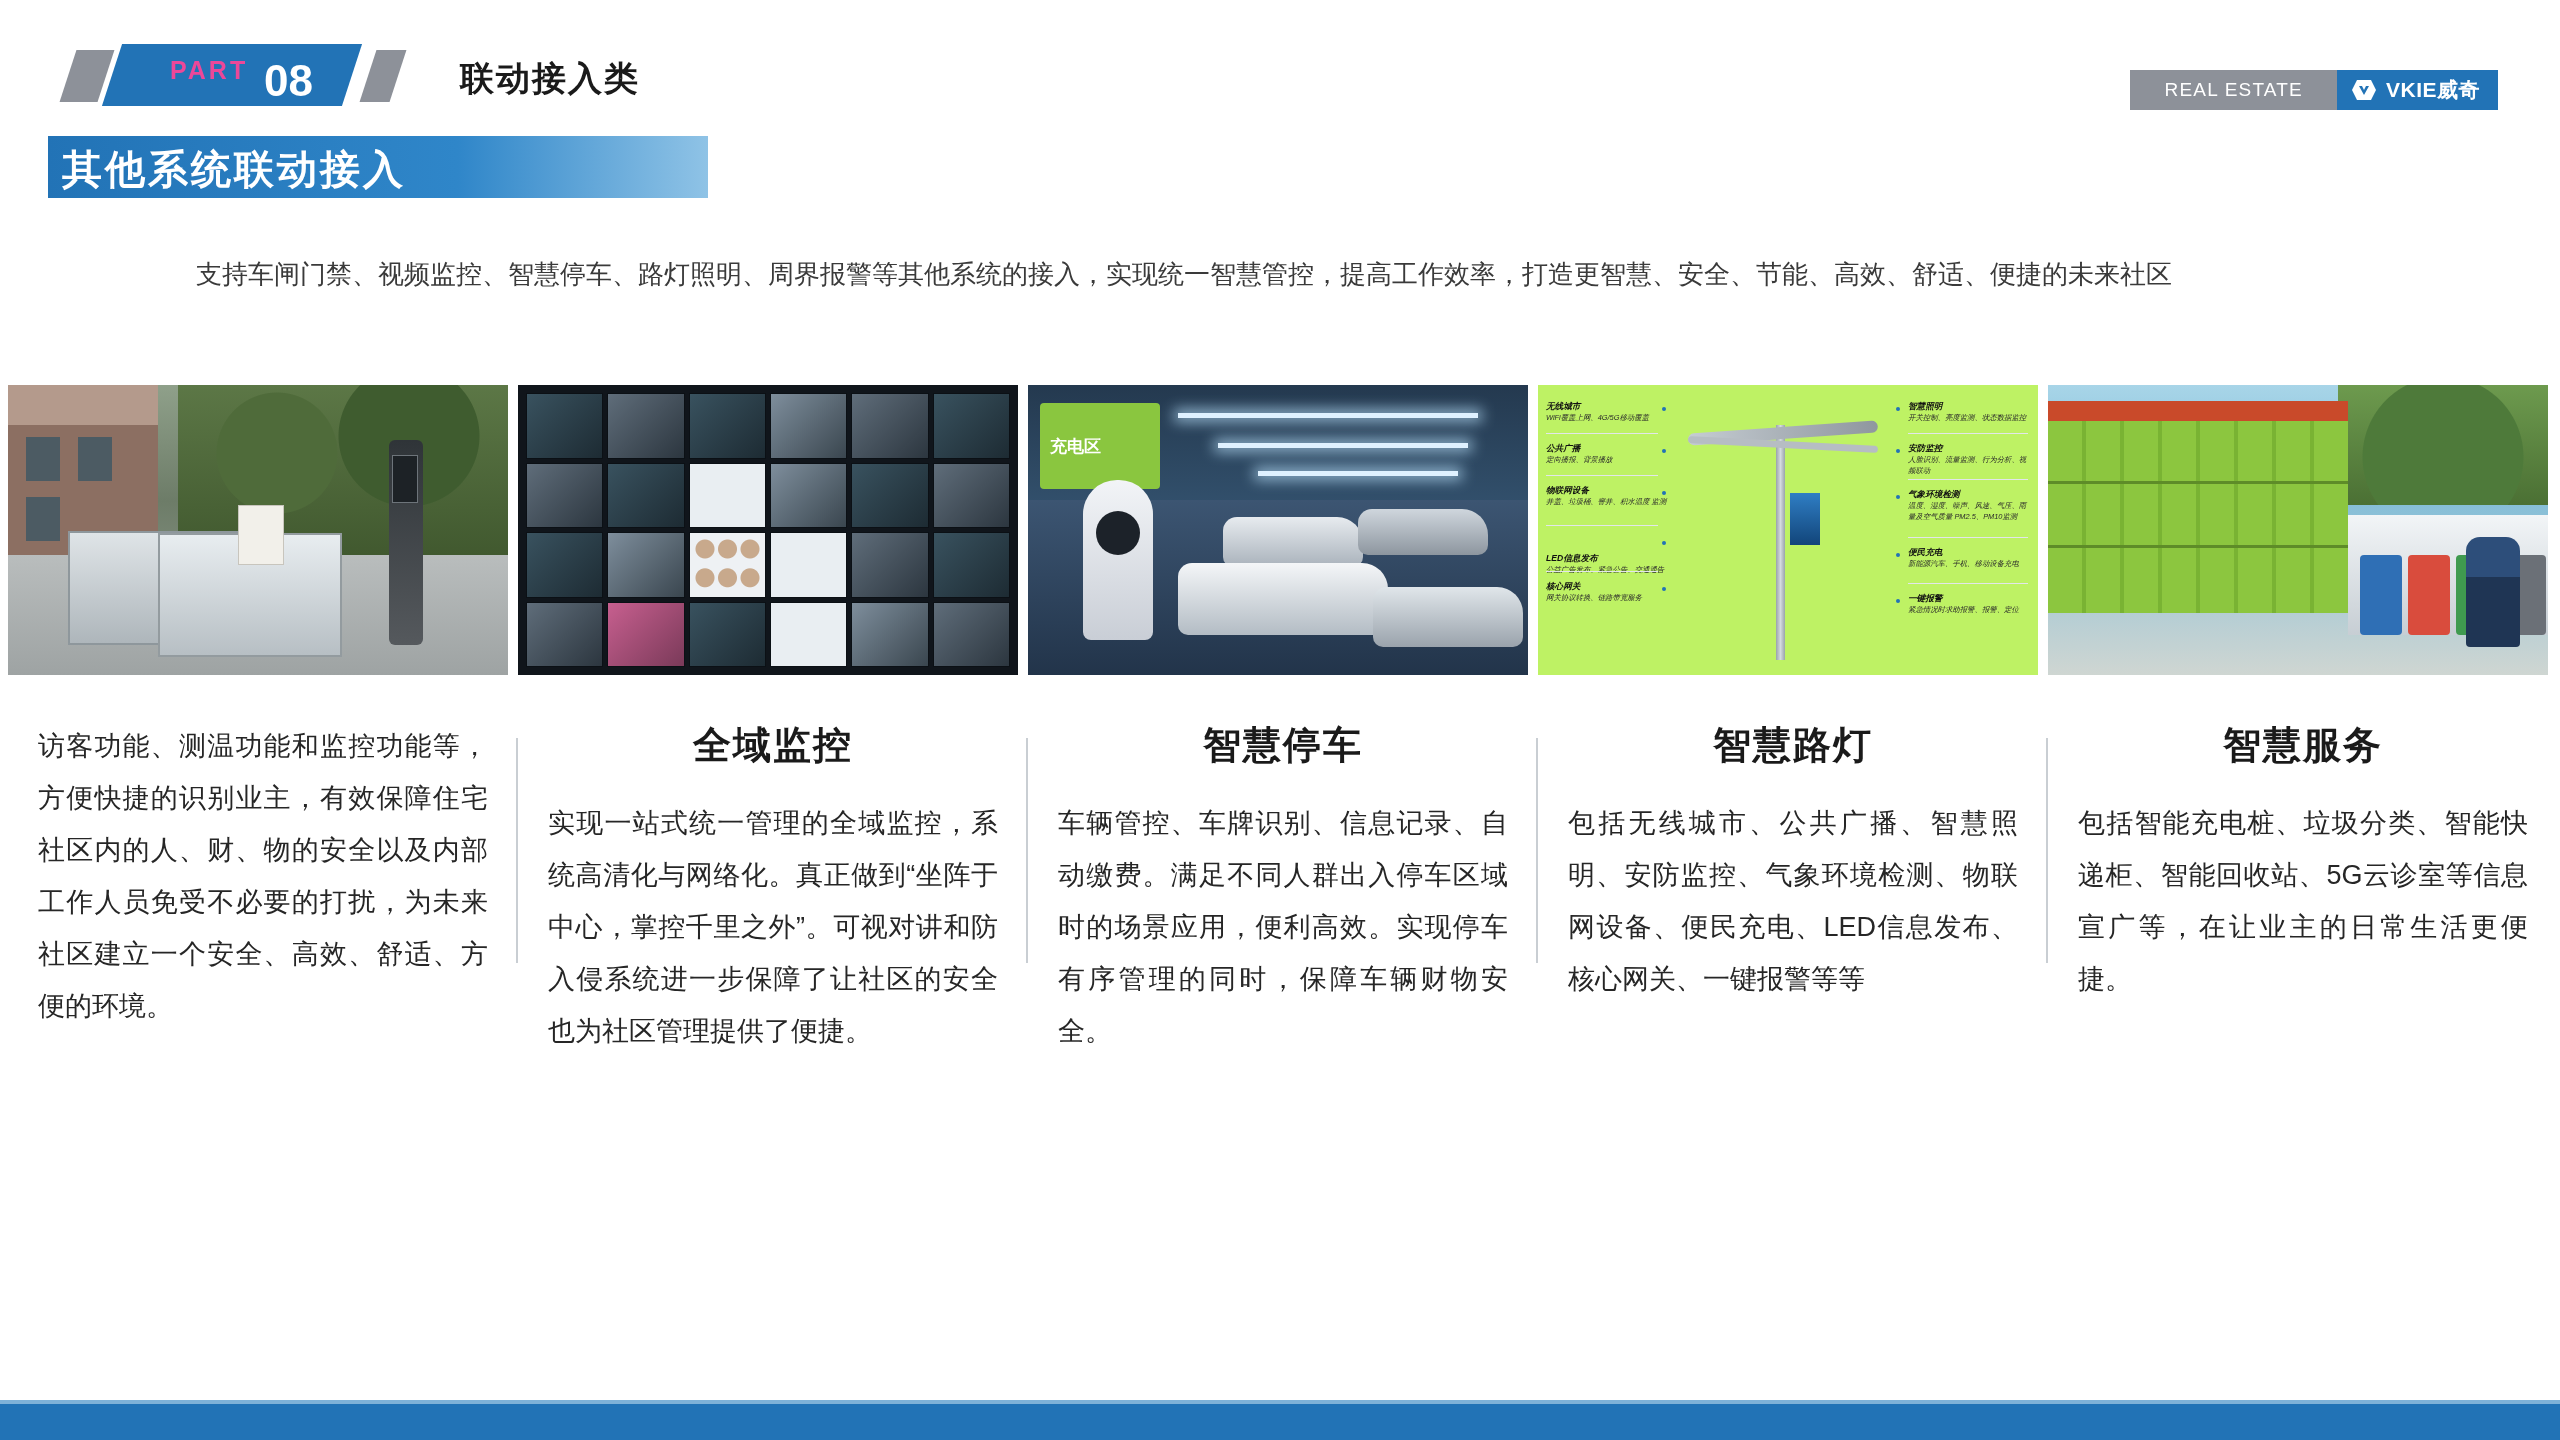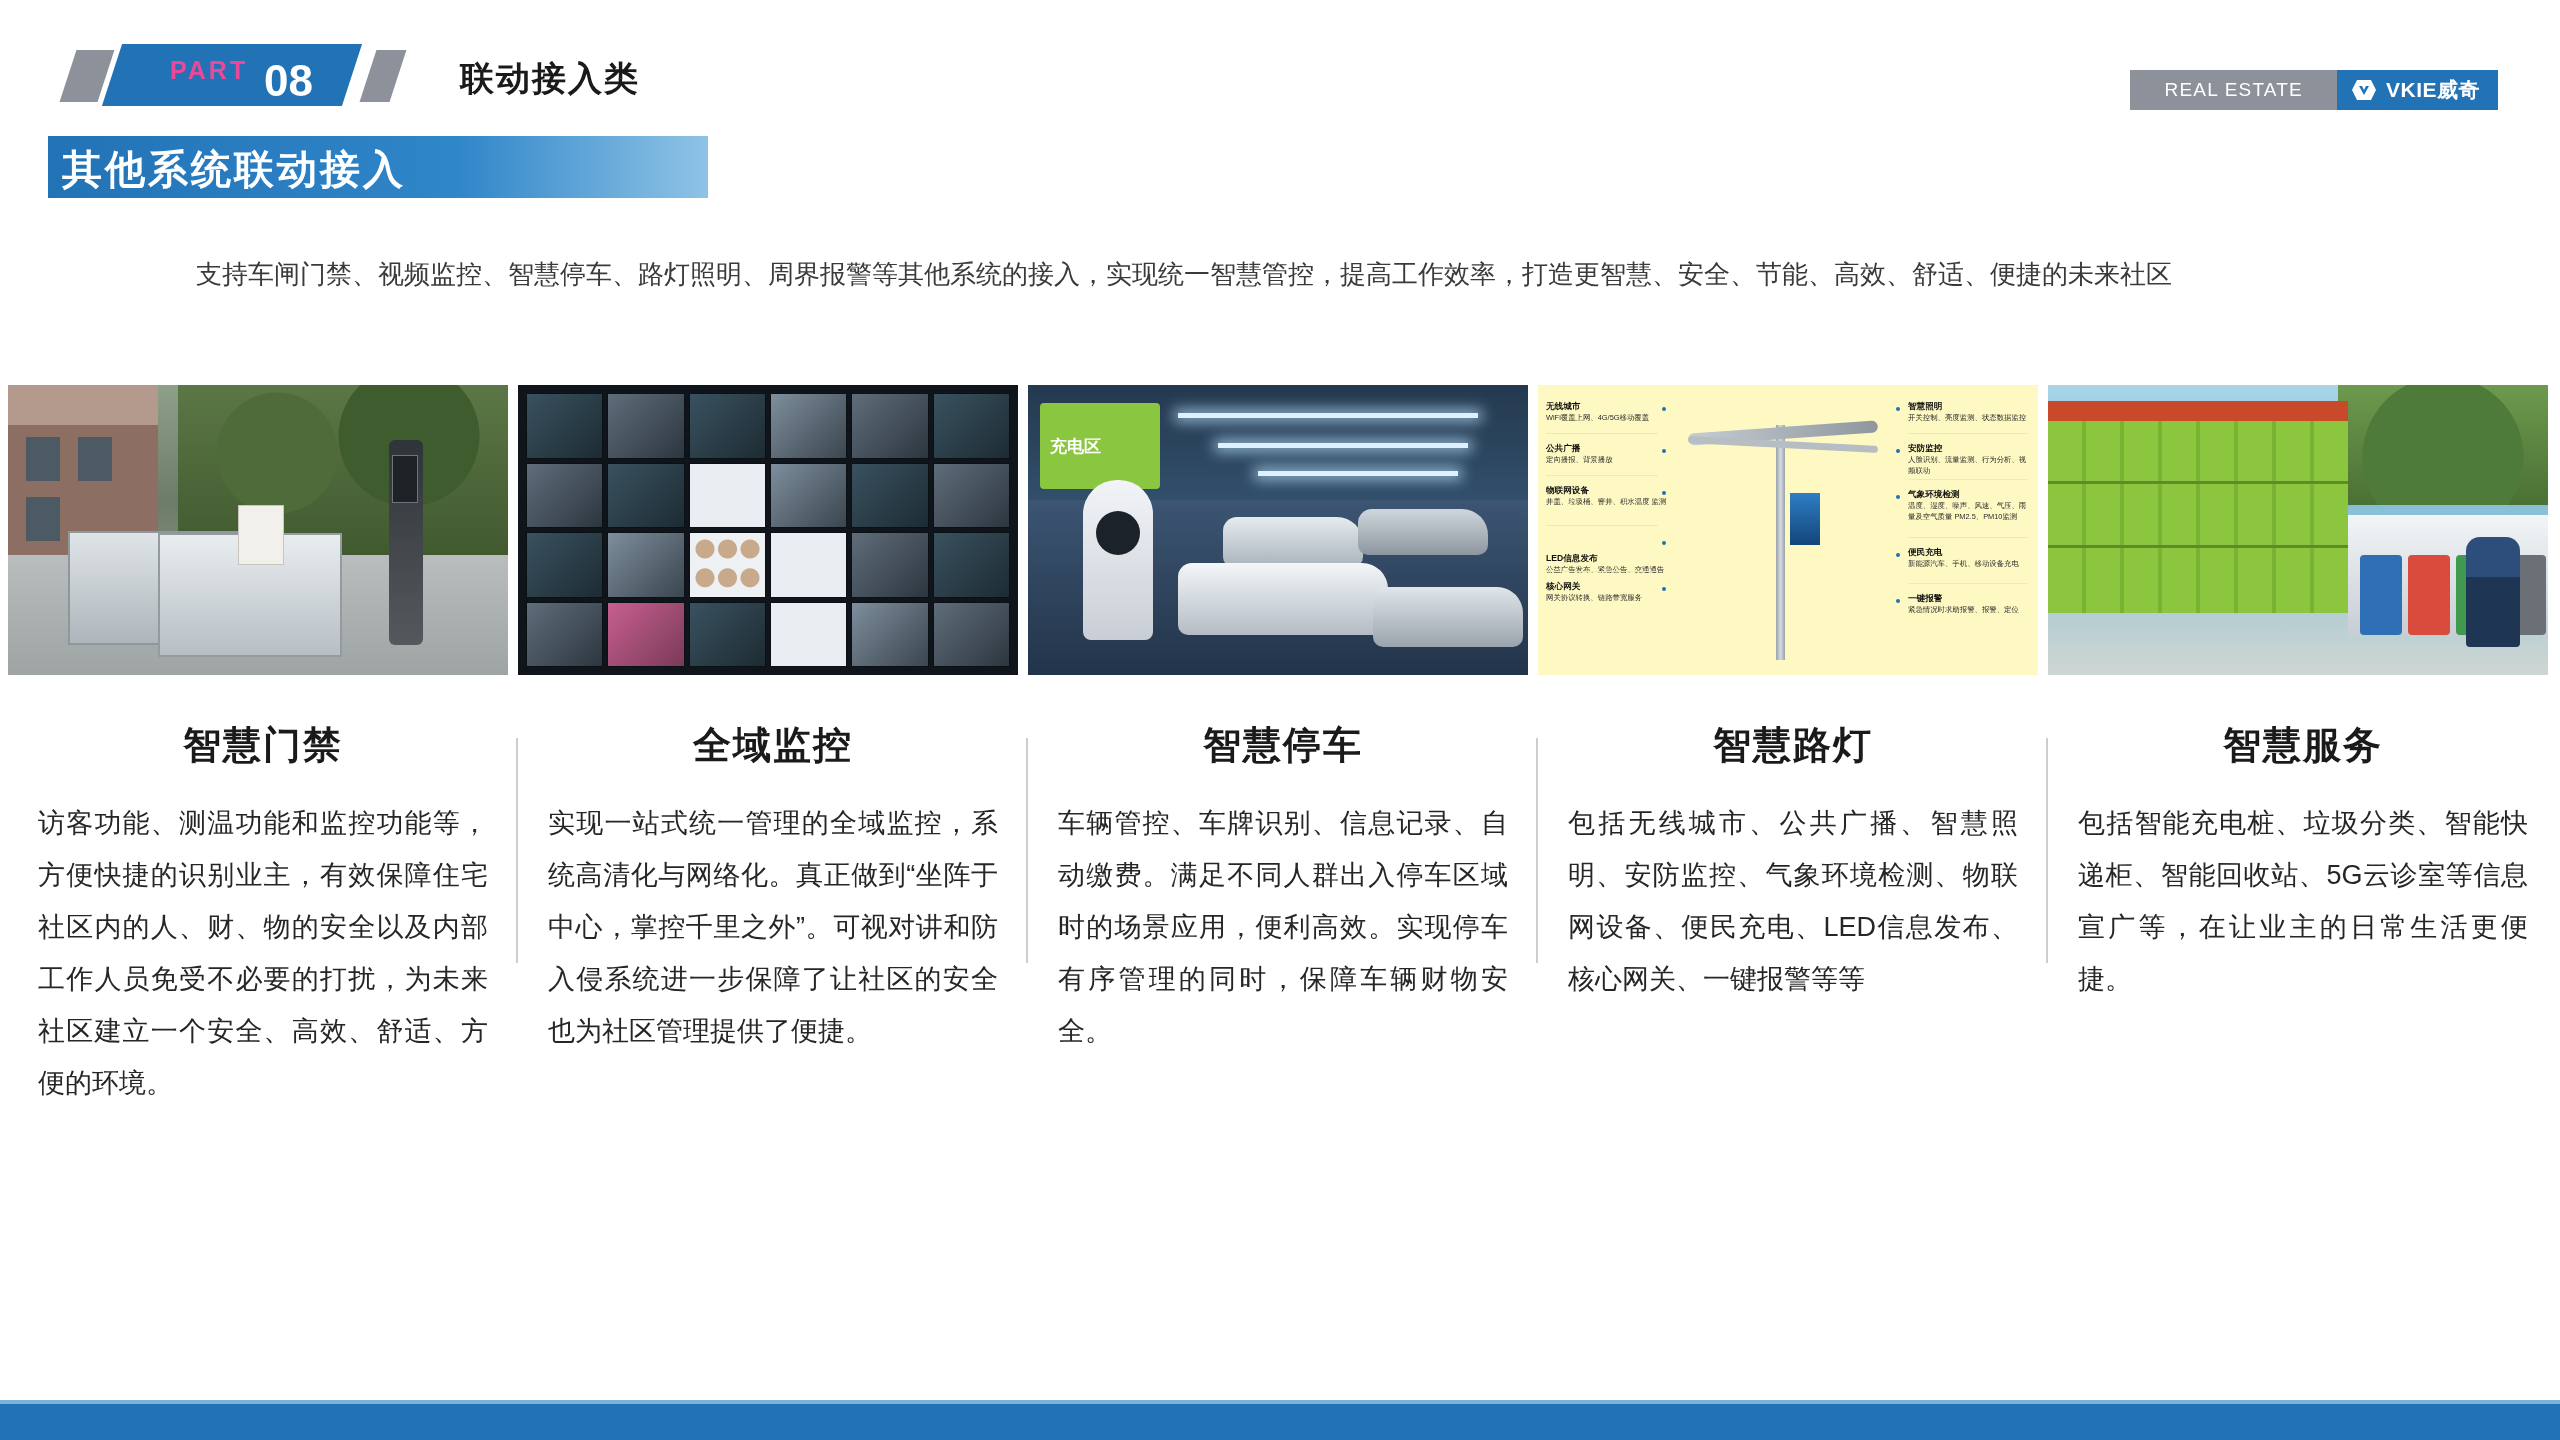--- a/index.html
+++ b/index.html
@@ -204,21 +204,21 @@
   .p3 .ceil { position:absolute; left:0; top:0; width:100%; height:120px; background:linear-gradient(180deg,#24394f,#32506c); }
   .p3 .light { position:absolute; height:5px; background:#dff1ff; box-shadow:0 0 14px 4px rgba(190,230,255,.7); }
   .p3 .floor { position:absolute; left:0; bottom:0; width:100%; height:175px; background:linear-gradient(180deg,#3c5572,#22344a); }
   .p3 .car { position:absolute; border-radius:14px 26px 10px 10px; }
   .p3 .charger { position:absolute; left:55px; bottom:35px; width:70px; height:160px; background:linear-gradient(180deg,#f2f4f7,#c9ced6); border-radius:34px 34px 8px 8px; }
   .p3 .charger-screen { position:absolute; left:68px; bottom:120px; width:44px; height:44px; background:#1c2229; border-radius:50%; }
   .p3 .banner { position:absolute; left:12px; top:18px; width:120px; height:86px; background:#8ac63f; border-radius:4px; }
   .p3 .banner-t { position:absolute; left:22px; top:50px; color:#fff; font-size:17px; font-weight:bold; }
 
   
-  .p4 { background:#fef9c3; }
+  .p4 { background:#bef264;font-style:italic; }
   .p4 .pole { position:absolute; left:238px; top:40px; width:9px; height:235px; background:linear-gradient(90deg,#9aa3ab,#d4dadf,#9aa3ab); }
   .p4 .arm { position:absolute; left:150px; top:42px; width:190px; height:12px; background:linear-gradient(90deg,#c5ccd2,#8f979e); border-radius:6px; transform:rotate(-4deg); }
   .p4 .arm2 { position:absolute; left:150px; top:56px; width:190px; height:7px; background:#b6bdc3; border-radius:4px; transform:rotate(3deg); }
   .p4 .panel { position:absolute; left:252px; top:108px; width:30px; height:52px; background:linear-gradient(180deg,#2f7ec4,#12457a); }
   .p4 .lamp-label {
     position:absolute; font-size:7.4px; color:#2a2a2a; line-height:11px;
   }
   .p4 .lamp-label b { font-size:8.6px; color:#111; }
   .p4 .dot { position:absolute; width:4px; height:4px; border-radius:50%; background:#2273b6; }
   .p4 .divider { position:absolute; height:1px; background:#e2e6ea; }
@@ -455,21 +455,20 @@
     <div class="bin" style="left:312px;background:#2f6fb5;"></div>
     <div class="bin" style="left:360px;background:#d94c3d;"></div>
     <div class="bin" style="left:408px;background:#3f9a4f;"></div>
     <div class="bin" style="left:456px;background:#6b7077;"></div>
     <div class="person"></div>
   </div>
 </div>
 
 <div class="cards">
   <div class="card">
-    <h3>智慧门禁</h3>
     <p>访客功能、测温功能和监控功能等，方便快捷的识别业主，有效保障住宅社区内的人、财、物的安全以及内部工作人员免受不必要的打扰，为未来社区建立一个安全、高效、舒适、方便的环境。</p>
     <div class="vline"></div>
   </div>
   <div class="card">
     <h3>全域监控</h3>
     <p>实现一站式统一管理的全域监控，系统高清化与网络化。真正做到“坐阵于中心，掌控千里之外”。可视对讲和防入侵系统进一步保障了让社区的安全也为社区管理提供了便捷。</p>
     <div class="vline"></div>
   </div>
   <div class="card">
     <h3>智慧停车</h3>

